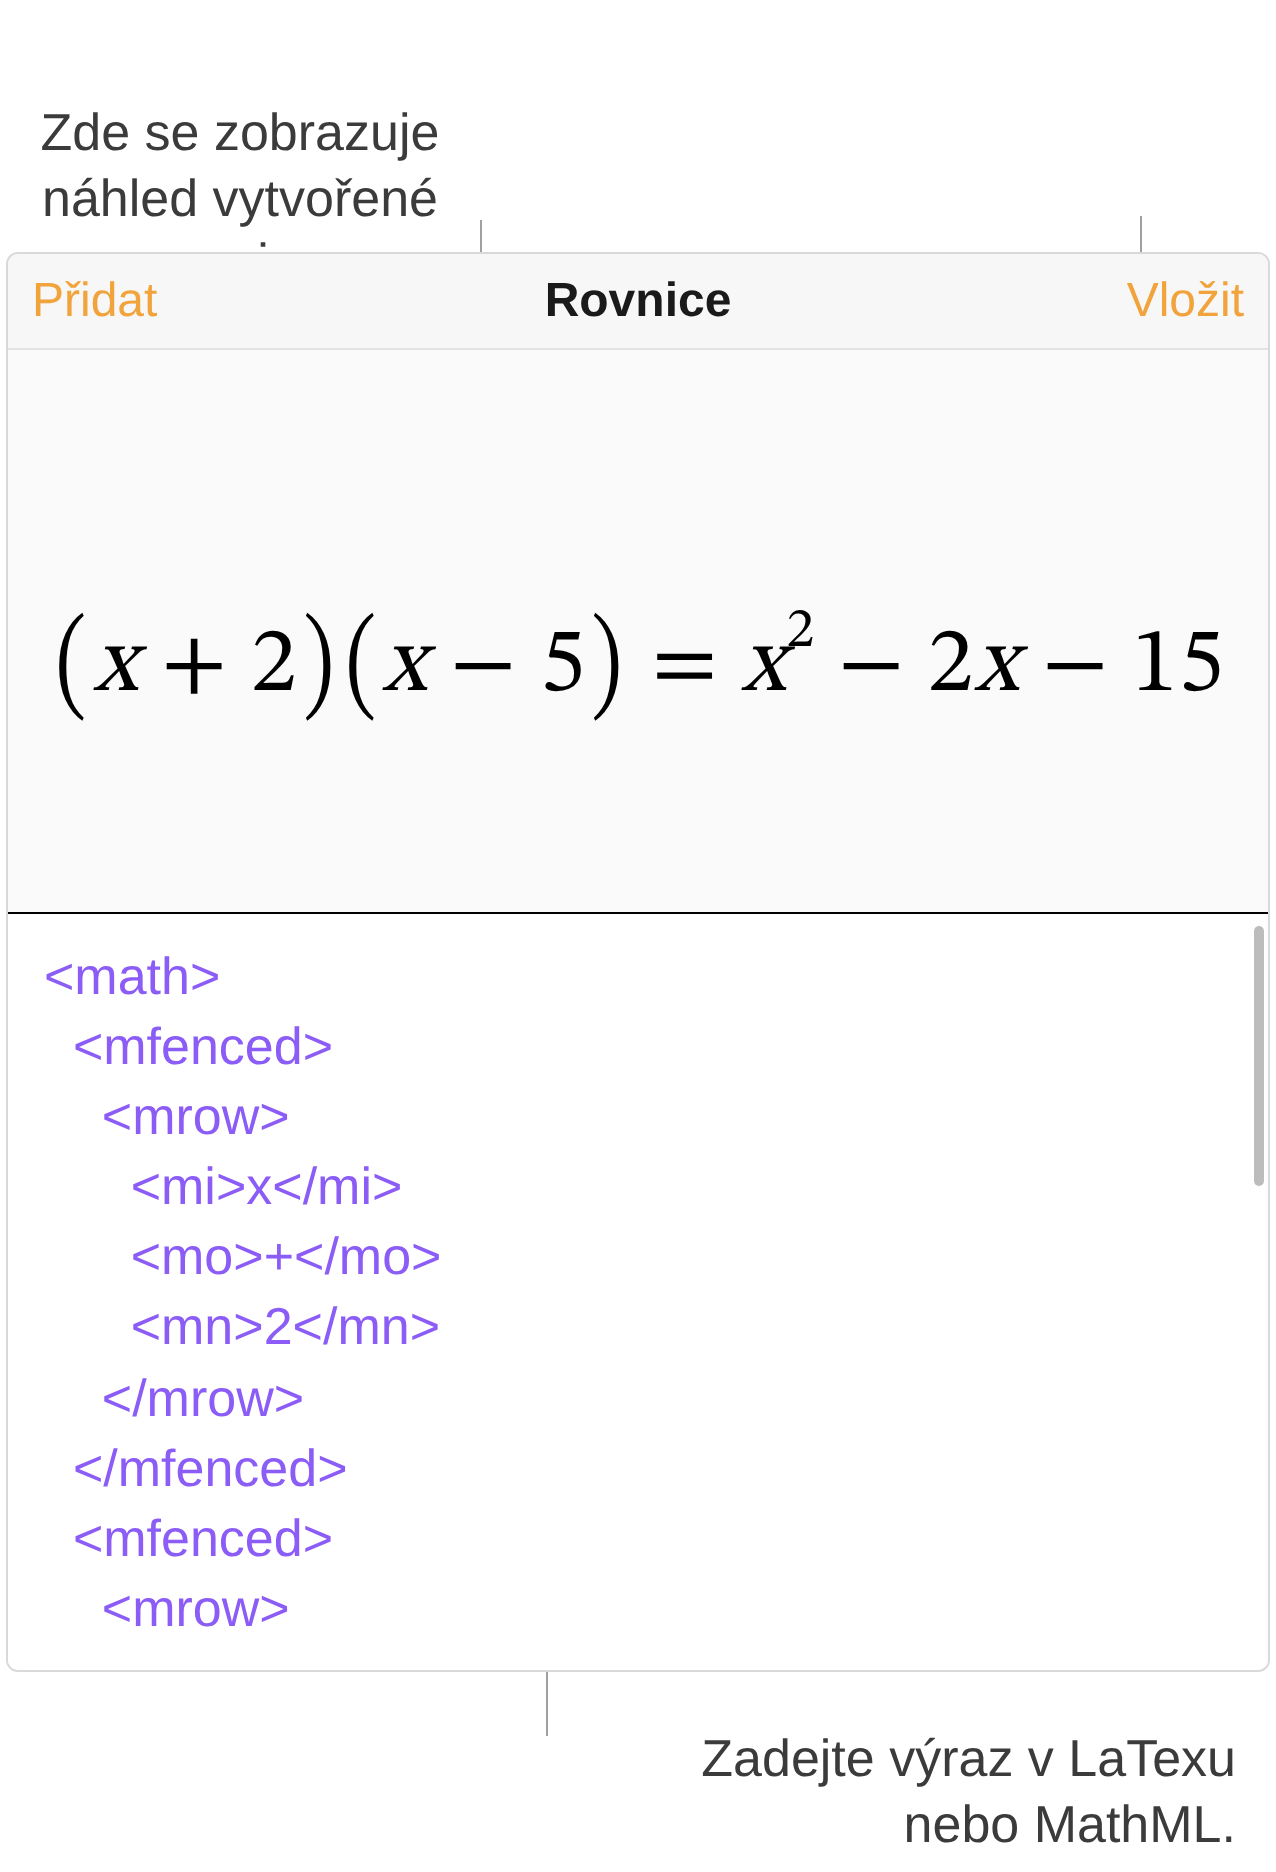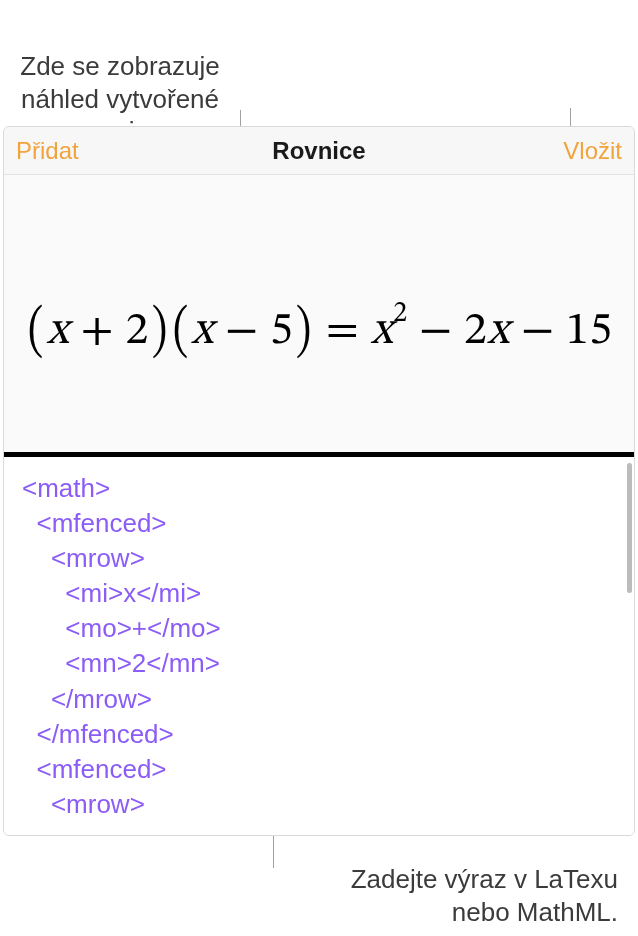--- a/index.html
+++ b/index.html
@@ -77,21 +77,21 @@
     top: 10px;
     text-align: center;
     font-size: 24px;
     font-weight: 600;
     color: #1a1a1a;
   }
   .preview {
     position: relative;
     height: 282px;
     background: #fafafa;
-    border-bottom: 5px solid #000000;
+    border-bottom: 1px solid #000000;
     display: flex;
     align-items: center;
     justify-content: center;
   }
   .equation {
     font-family: "Cambria Math", "STIX Two Math", "Latin Modern Math", Georgia, serif;
     font-size: 46px;
     color: #000;
     white-space: nowrap;
     letter-spacing: 0.5px;

